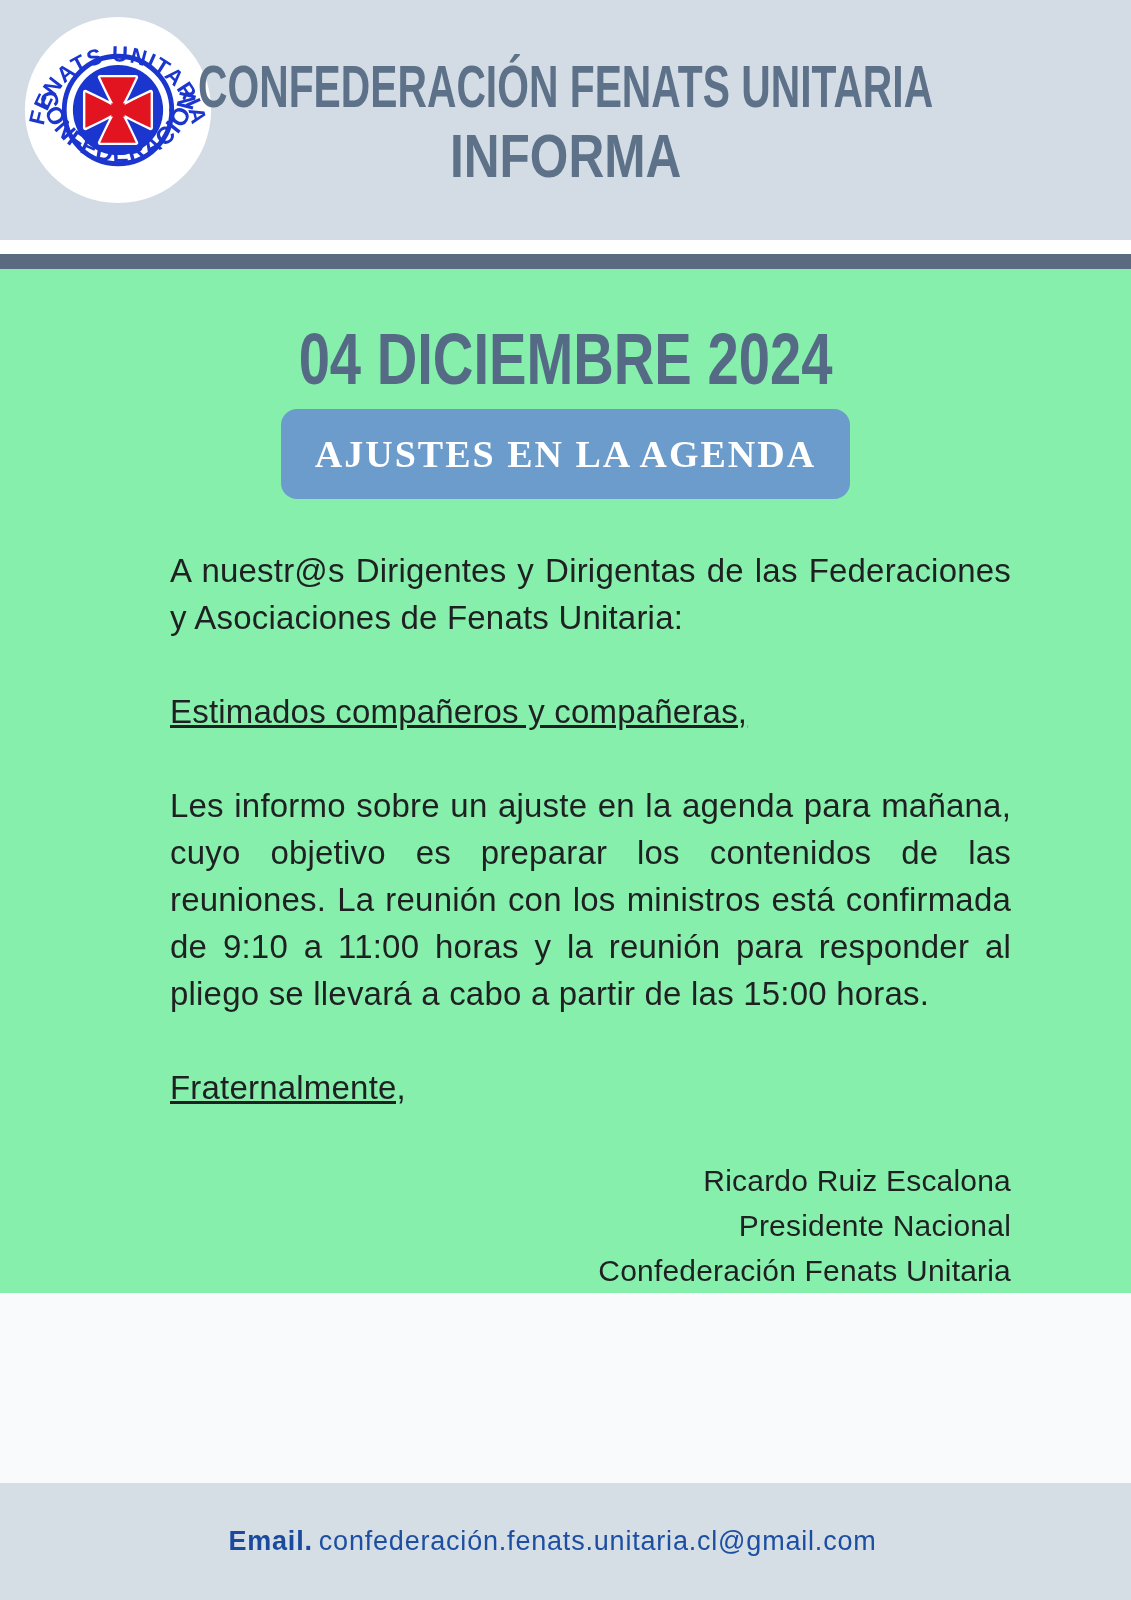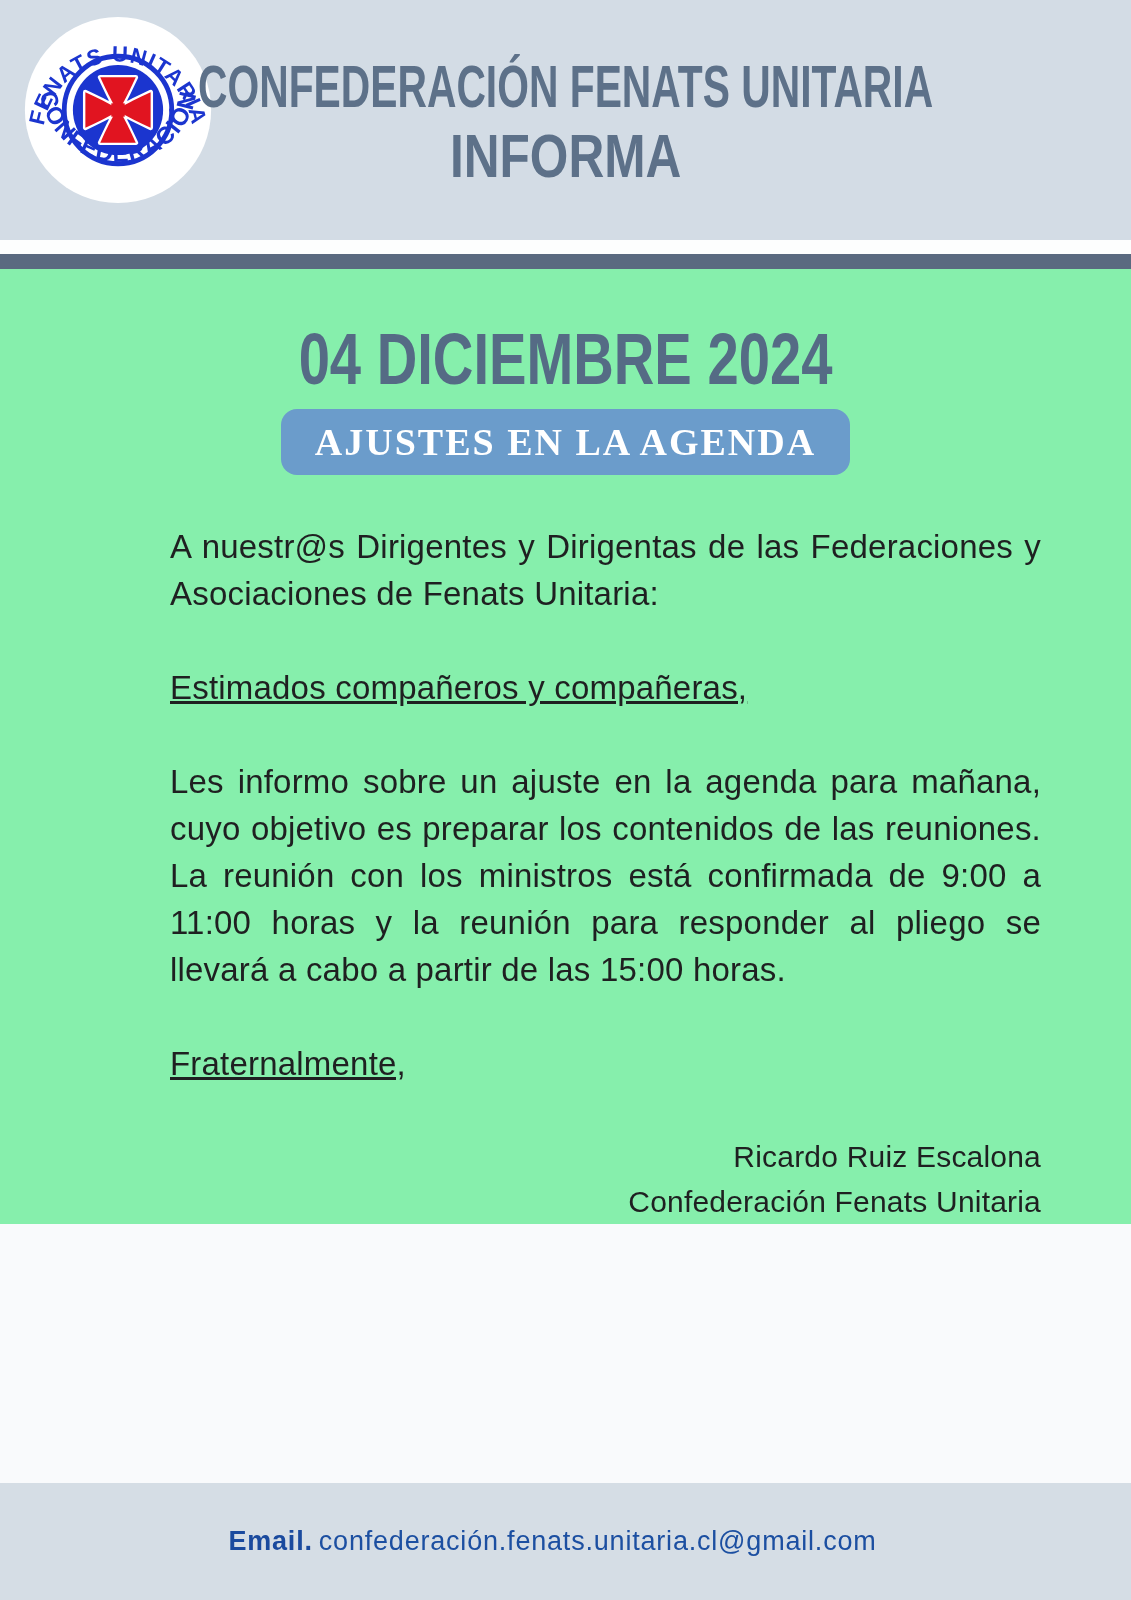--- a/index.html
+++ b/index.html
@@ -37,24 +37,24 @@
   .date-line{
     margin:0;padding-top:50px;height:80px;text-align:center;
     color:#556b85;font-weight:700;font-size:72px;line-height:80px;
     white-space:nowrap;transform:scaleX(0.78);transform-origin:50% 50%;
   }
   .badge-row{display:flex;justify-content:center;margin-top:10px;}
   .badge{
     background:#6b9ccb;color:#ffffff;border-radius:16px;
     font-family:"Liberation Serif",serif;font-weight:700;
     font-size:38px;line-height:58px;height:58px;
-    padding:4px 34px;letter-spacing:2px;white-space:nowrap;
+    padding:16px 34px;letter-spacing:2px;white-space:nowrap;
   }
   .content{
-    margin:48px 90px 0 170px;color:#1f2021;
+    margin:48px 120px 0 170px;color:#1f2021;
     font-size:33px;line-height:47px;letter-spacing:0.2px;
   }
   .content p{margin:0 0 47px 0;text-align:justify;}
   .content p.no-justify{text-align:left;text-decoration:underline;}
   .signature{
     margin-top:47px;text-align:right;font-size:30px;line-height:45px;
   }
   .signature div{white-space:nowrap;}
   
   .footer{
@@ -115,25 +115,26 @@
 
   <main class="main">
     <h1 class="date-line">04 DICIEMBRE 2024</h1>
     <div class="badge-row">
       <div class="badge">AJUSTES EN LA AGENDA</div>
     </div>
 
     <div class="content">
       <p>A nuestr@s Dirigentes y Dirigentas de las Federaciones y Asociaciones de Fenats Unitaria:</p>
       <p class="no-justify">Estimados compañeros y compañeras,</p>
-      <p>Les informo sobre un ajuste en la agenda para mañana, cuyo objetivo es preparar los contenidos de las reuniones. La reunión con los ministros está confirmada de 9:00 a 11:00 horas y la reunión para responder al pliego se llevará a cabo a partir de las 15:00 horas.</p>
+      <p>Les informo sobre un ajuste en la agenda para mañana, cuyo objetivo es preparar los contenidos de las reuniones. La reunión con los ministros está confirmada de 9:10 a 11:00 horas y la reunión para responder al pliego se llevará a cabo a partir de las 15:00 horas.</p>
       <p class="no-justify">Fraternalmente,</p>
 
       <div class="signature">
         <div>Ricardo Ruiz Escalona</div>
+        <div>Presidente Nacional</div>
         <div>Confederación Fenats Unitaria</div>
       </div>
     </div>
   </main>
 
   <footer class="footer">
     <span class="email-group"><span class="lbl">Email.</span><span class="sep"></span><span>confederación.fenats.unitaria.cl@gmail.com</span></span>
   </footer>
 
 </div>

